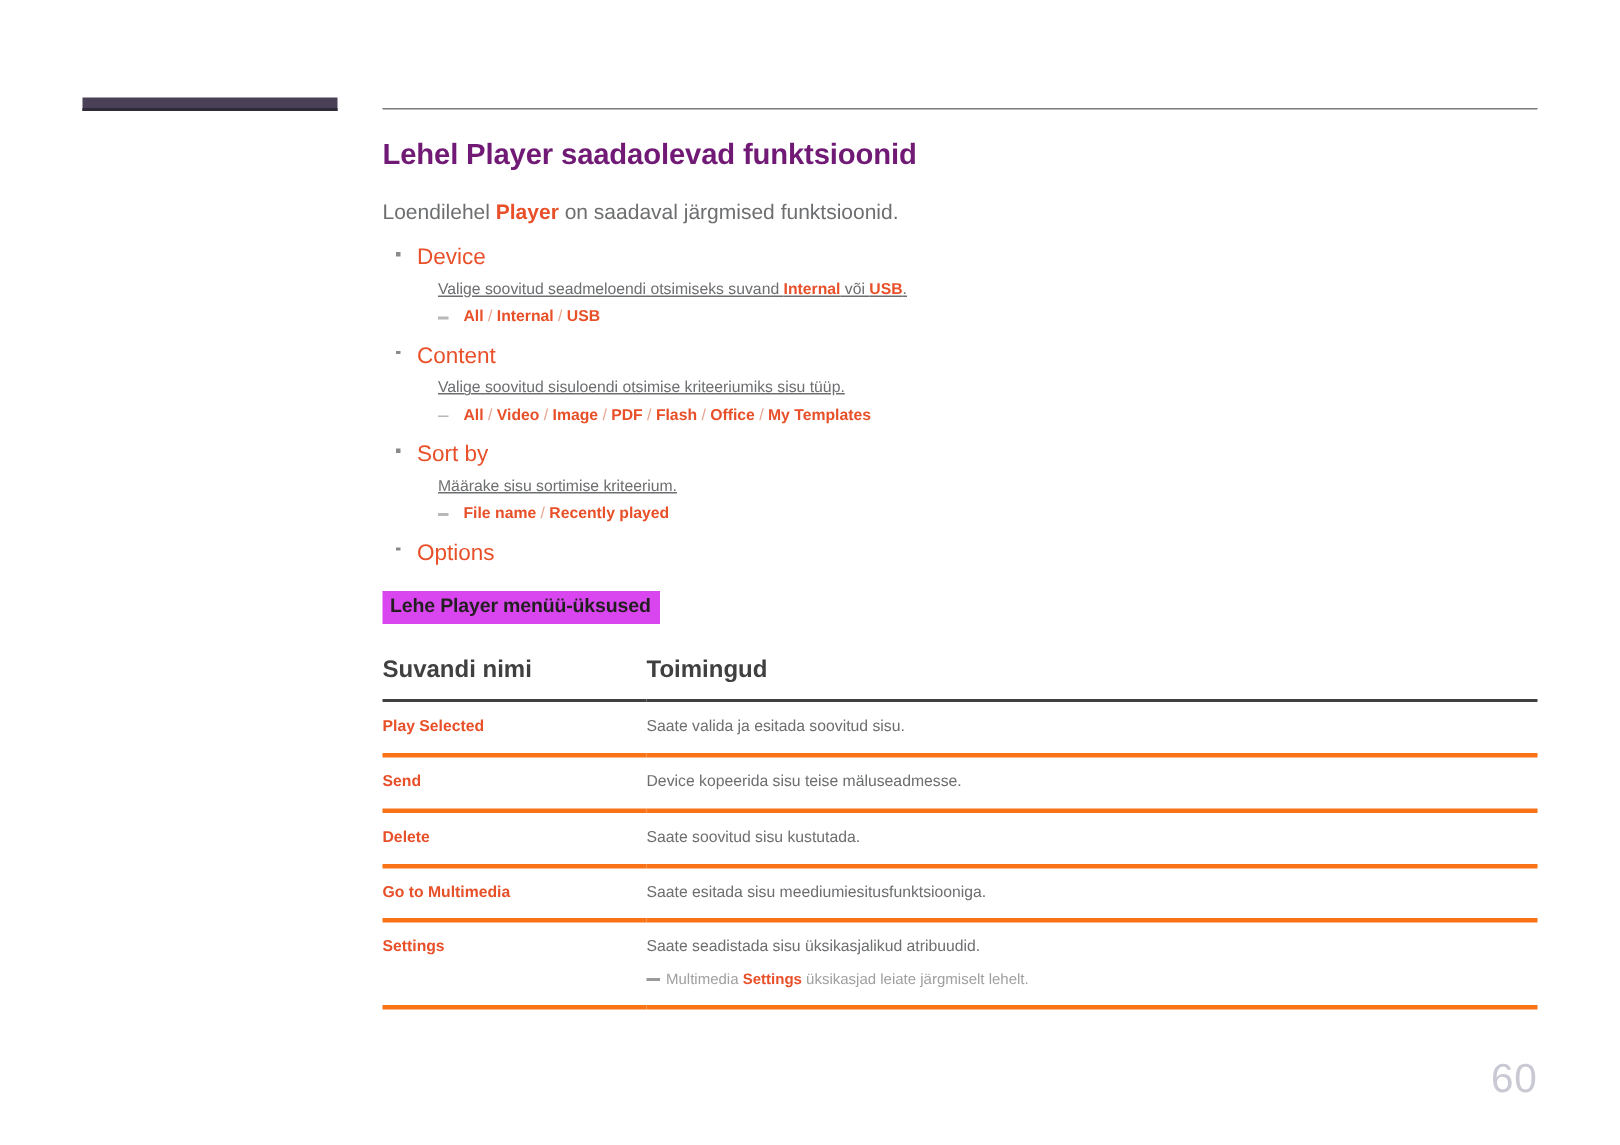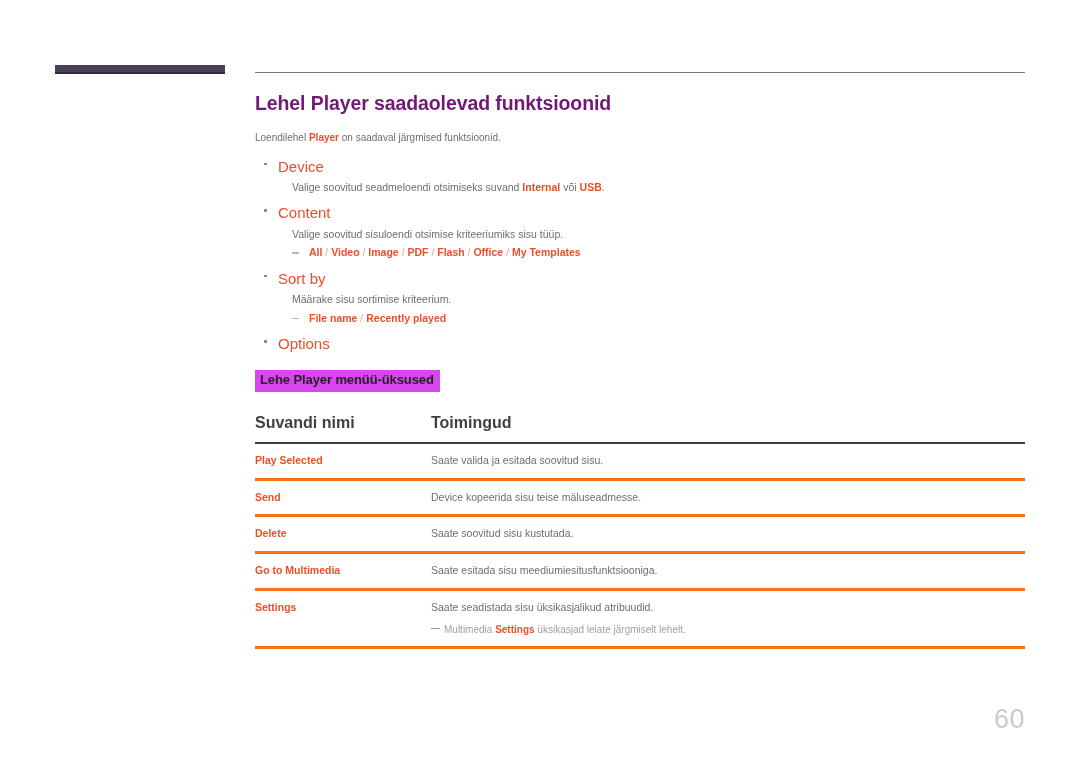--- a/index.html
+++ b/index.html
@@ -49,21 +49,21 @@
 
   h1.page-title {
     font-size: 19.5px;
     font-weight: bold;
     color: #701a75;
     margin: 0 0 16px 0;
     letter-spacing: -0.1px;
   }
 
   p.intro {
-    font-size: 10px;
+    font-size: 14px;
     color: #6d6e70;
     margin: 0 0 10px 0;
     line-height: 1.45;
   }
 
   .orange {
     color: #e8502a;
     font-weight: bold;
   }
   .sep {
@@ -96,20 +96,21 @@
     width: 2.5px;
     height: 2.5px;
     background: #8a8a8a;
   }
   .b-desc {
     padding-left: 37px;
     font-size: 10.5px;
     color: #6d6e70;
     line-height: 1.55;
     margin-top: 1px;
+    text-decoration: underline;
   }
   .b-sub {
     position: relative;
     padding-left: 54px;
     font-size: 10.5px;
     font-weight: bold;
     color: #e8502a;
     line-height: 1.6;
     margin-top: 2px;
   }
@@ -211,20 +212,21 @@
 
   <h1 class="page-title">Lehel Player saadaolevad funktsioonid</h1>
 
   <p class="intro"><span>Loendilehel </span><span class="orange">Player</span><span> on saadaval järgmised funktsioonid.</span></p>
 
   <ul class="blist">
 
     <li>
       <div class="b-head"><span class="dot"></span><span>Device</span></div>
       <div class="b-desc"><span>Valige soovitud seadmeloendi otsimiseks suvand </span><span class="orange">Internal</span><span> või </span><span class="orange">USB</span><span>.</span></div>
+      <div class="b-sub"><span class="dash"></span><span>All</span><span class="sep"> / </span><span>Internal</span><span class="sep"> / </span><span>USB</span></div>
     </li>
 
     <li>
       <div class="b-head"><span class="dot"></span><span>Content</span></div>
       <div class="b-desc">Valige soovitud sisuloendi otsimise kriteeriumiks sisu tüüp.</div>
       <div class="b-sub"><span class="dash"></span><span>All</span><span class="sep"> / </span><span>Video</span><span class="sep"> / </span><span>Image</span><span class="sep"> / </span><span>PDF</span><span class="sep"> / </span><span>Flash</span><span class="sep"> / </span><span>Office</span><span class="sep"> / </span><span>My Templates</span></div>
     </li>
 
     <li>
       <div class="b-head"><span class="dot"></span><span>Sort by</span></div>

